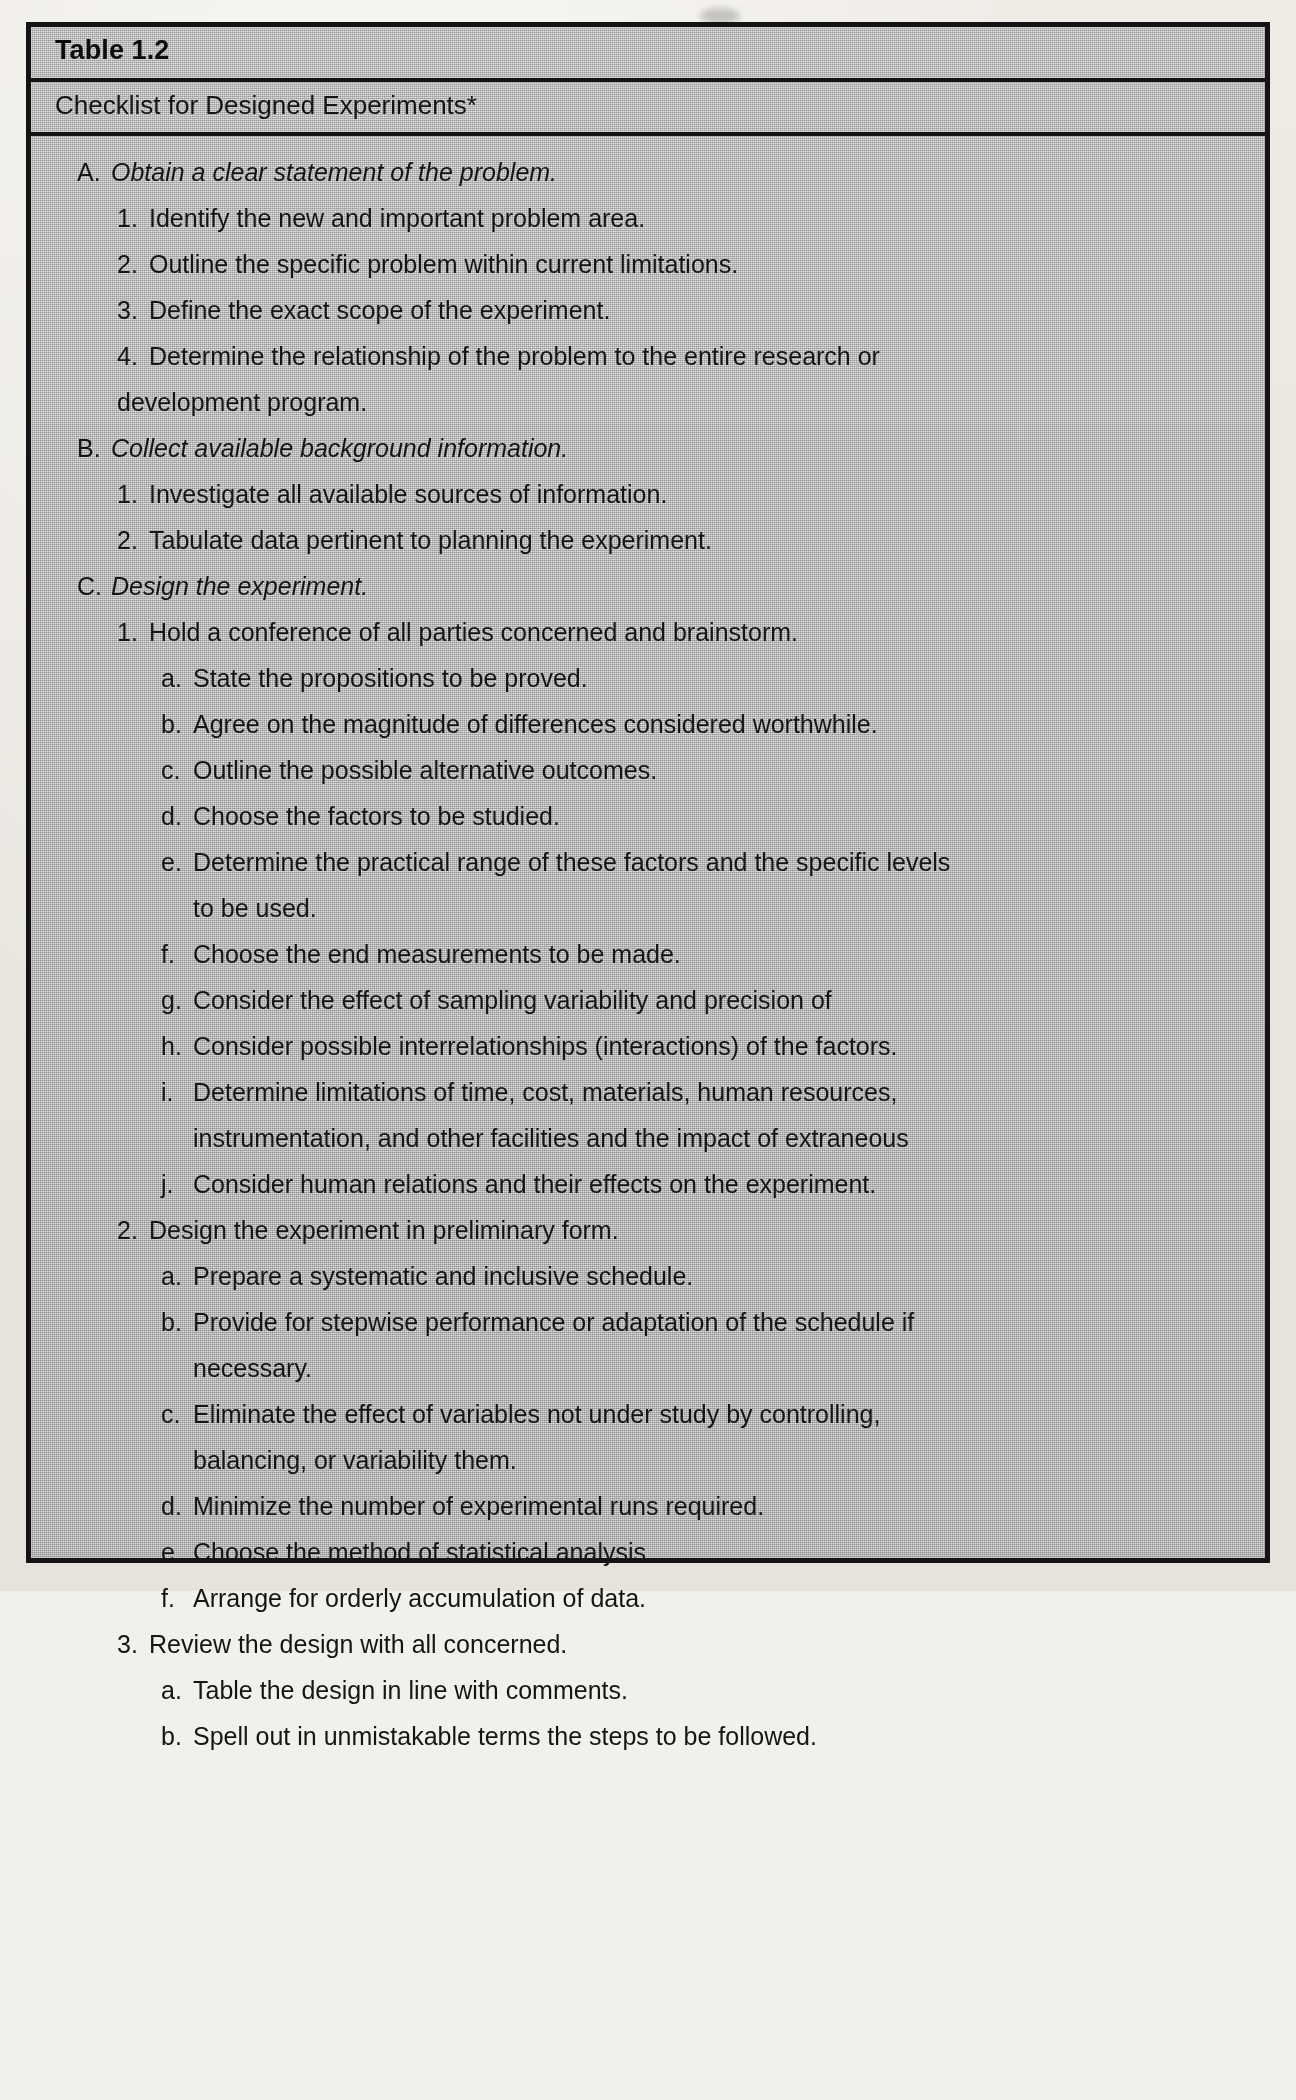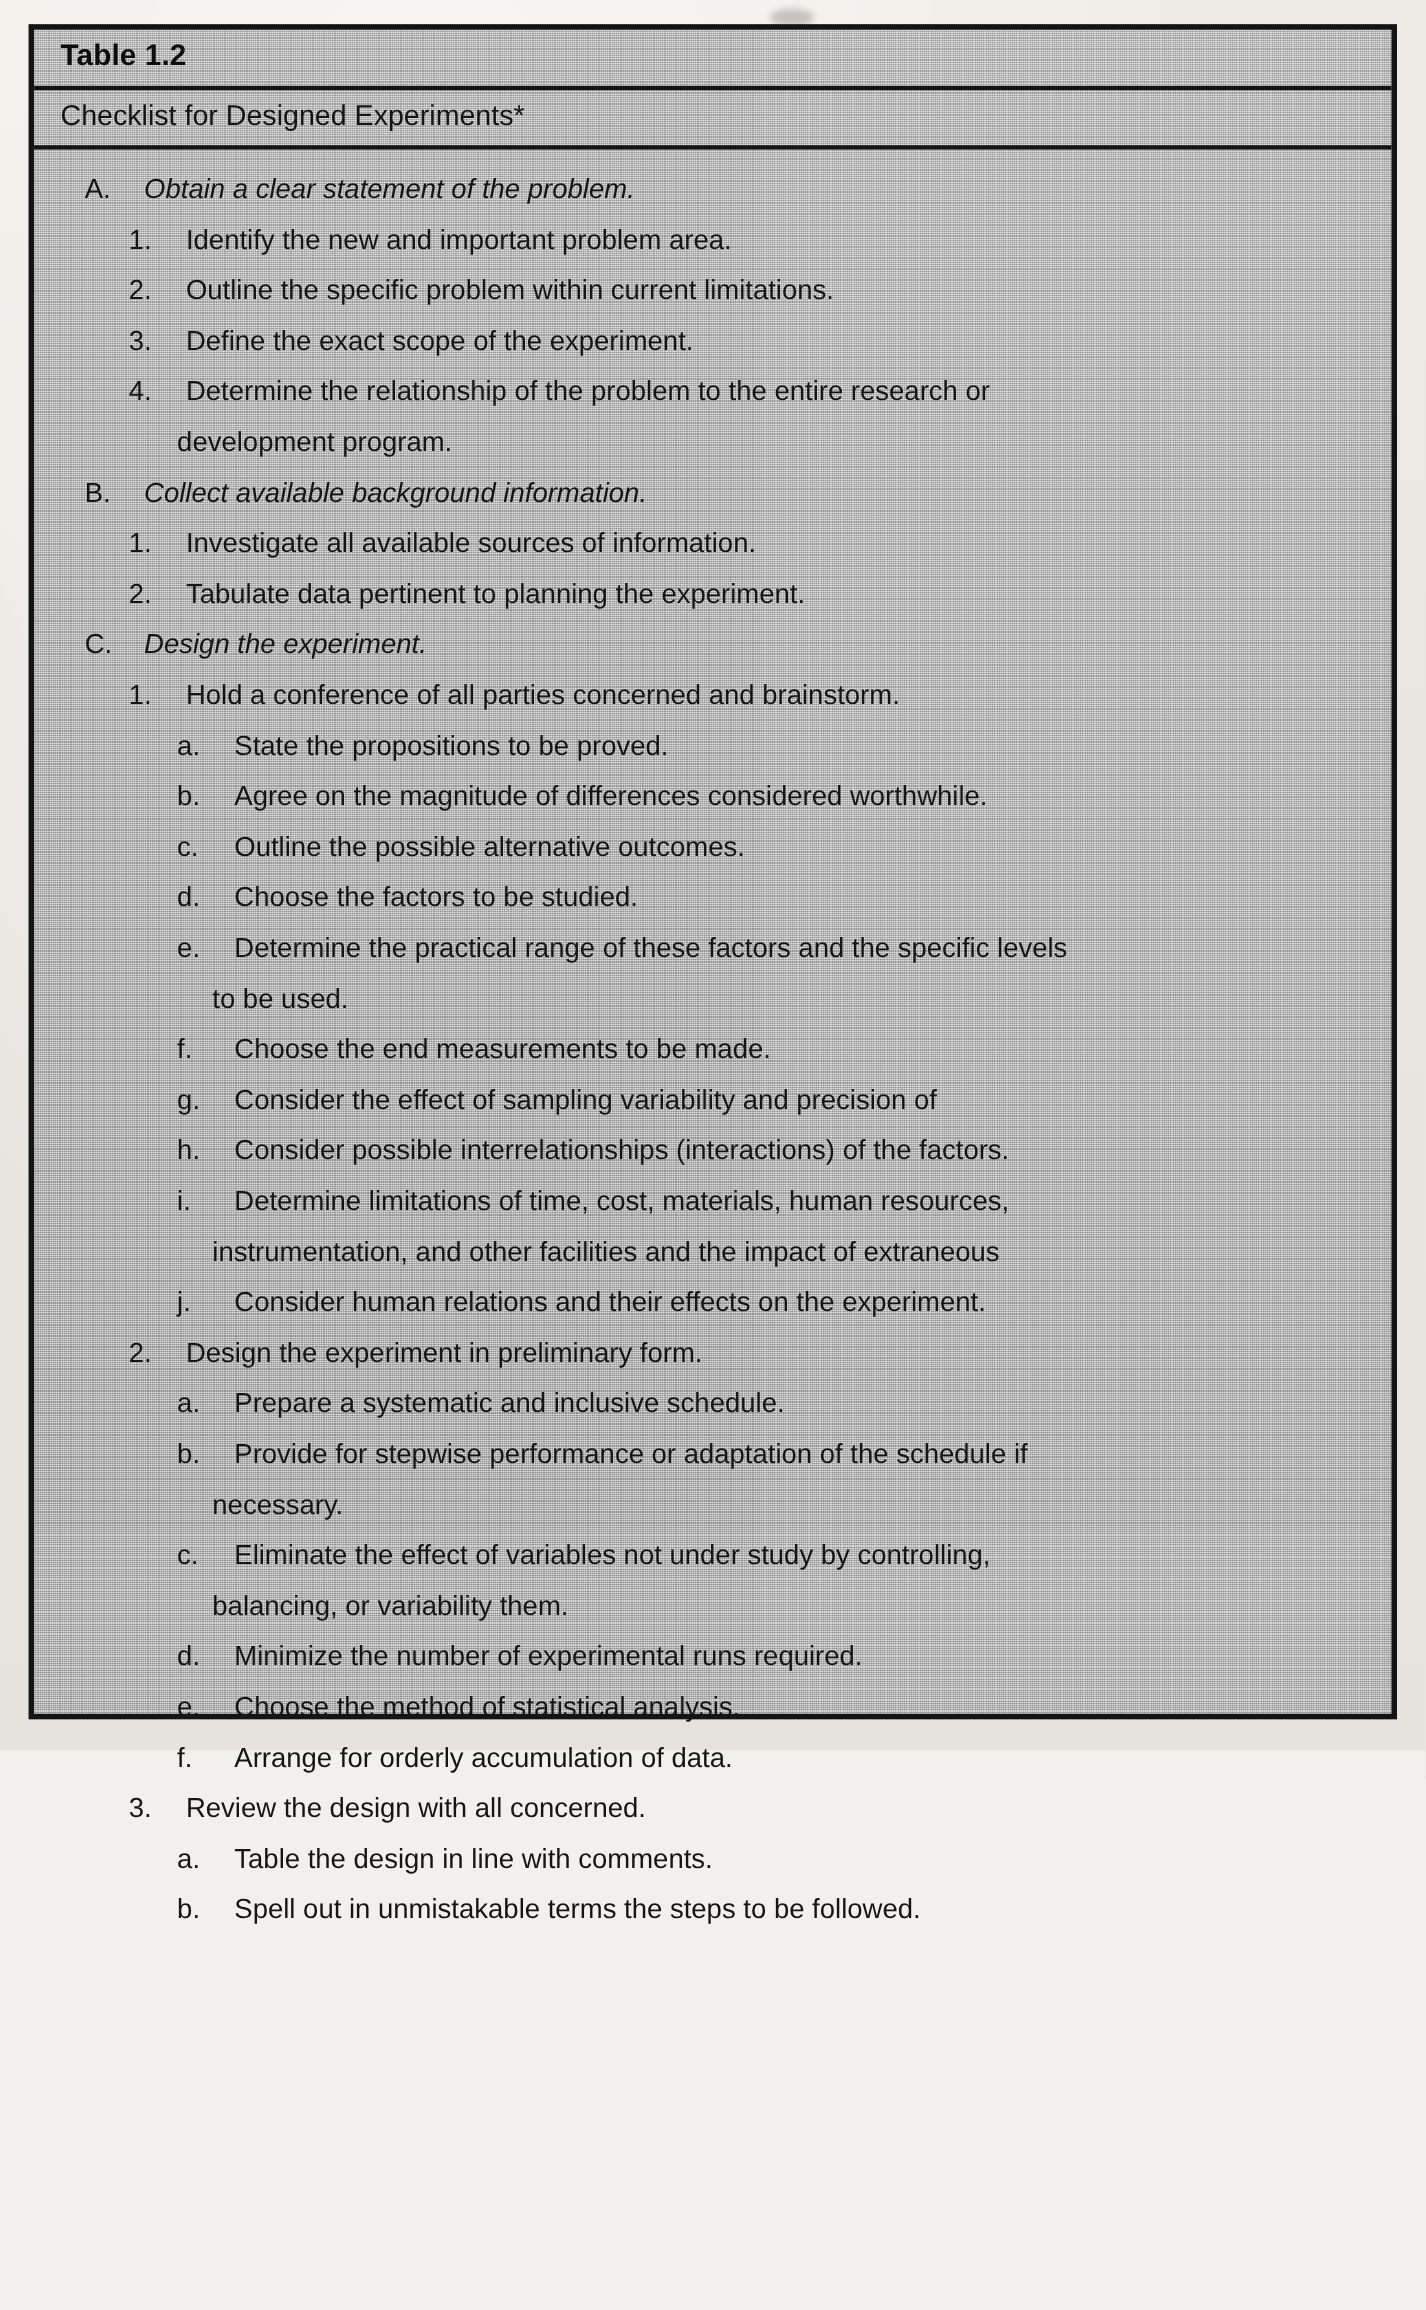--- a/index.html
+++ b/index.html
@@ -81,38 +81,37 @@
     font-size: 25px;
     line-height: 1.0;
     margin-bottom: 21px;
   }
   .marker {
     flex: 0 0 auto;
     text-align: left;
   }
   .text {
     flex: 1 1 auto;
-    margin-left: 20px;
   }
   .cont {
     margin-bottom: 21px;
     color: #151515;
     font-size: 25px;
     line-height: 1.0;
   }
 
   
   .lvl1 { margin-left: 16px; }
   .lvl1 .marker { width: 34px; }
   .lvl1 .text { font-style: italic; }
 
   
   .lvl2 { margin-left: 56px; }
   .lvl2 .marker { width: 32px; }
-  .lvl2-cont { margin-left: 100px; }
+  .lvl2-cont { margin-left: 56px; }
 
   
   .lvl3 { margin-left: 100px; }
   .lvl3 .marker { width: 32px; }
   .lvl3-cont { margin-left: 132px; }
 
   
   .blotch {
     position: absolute;
     border-radius: 50%;

